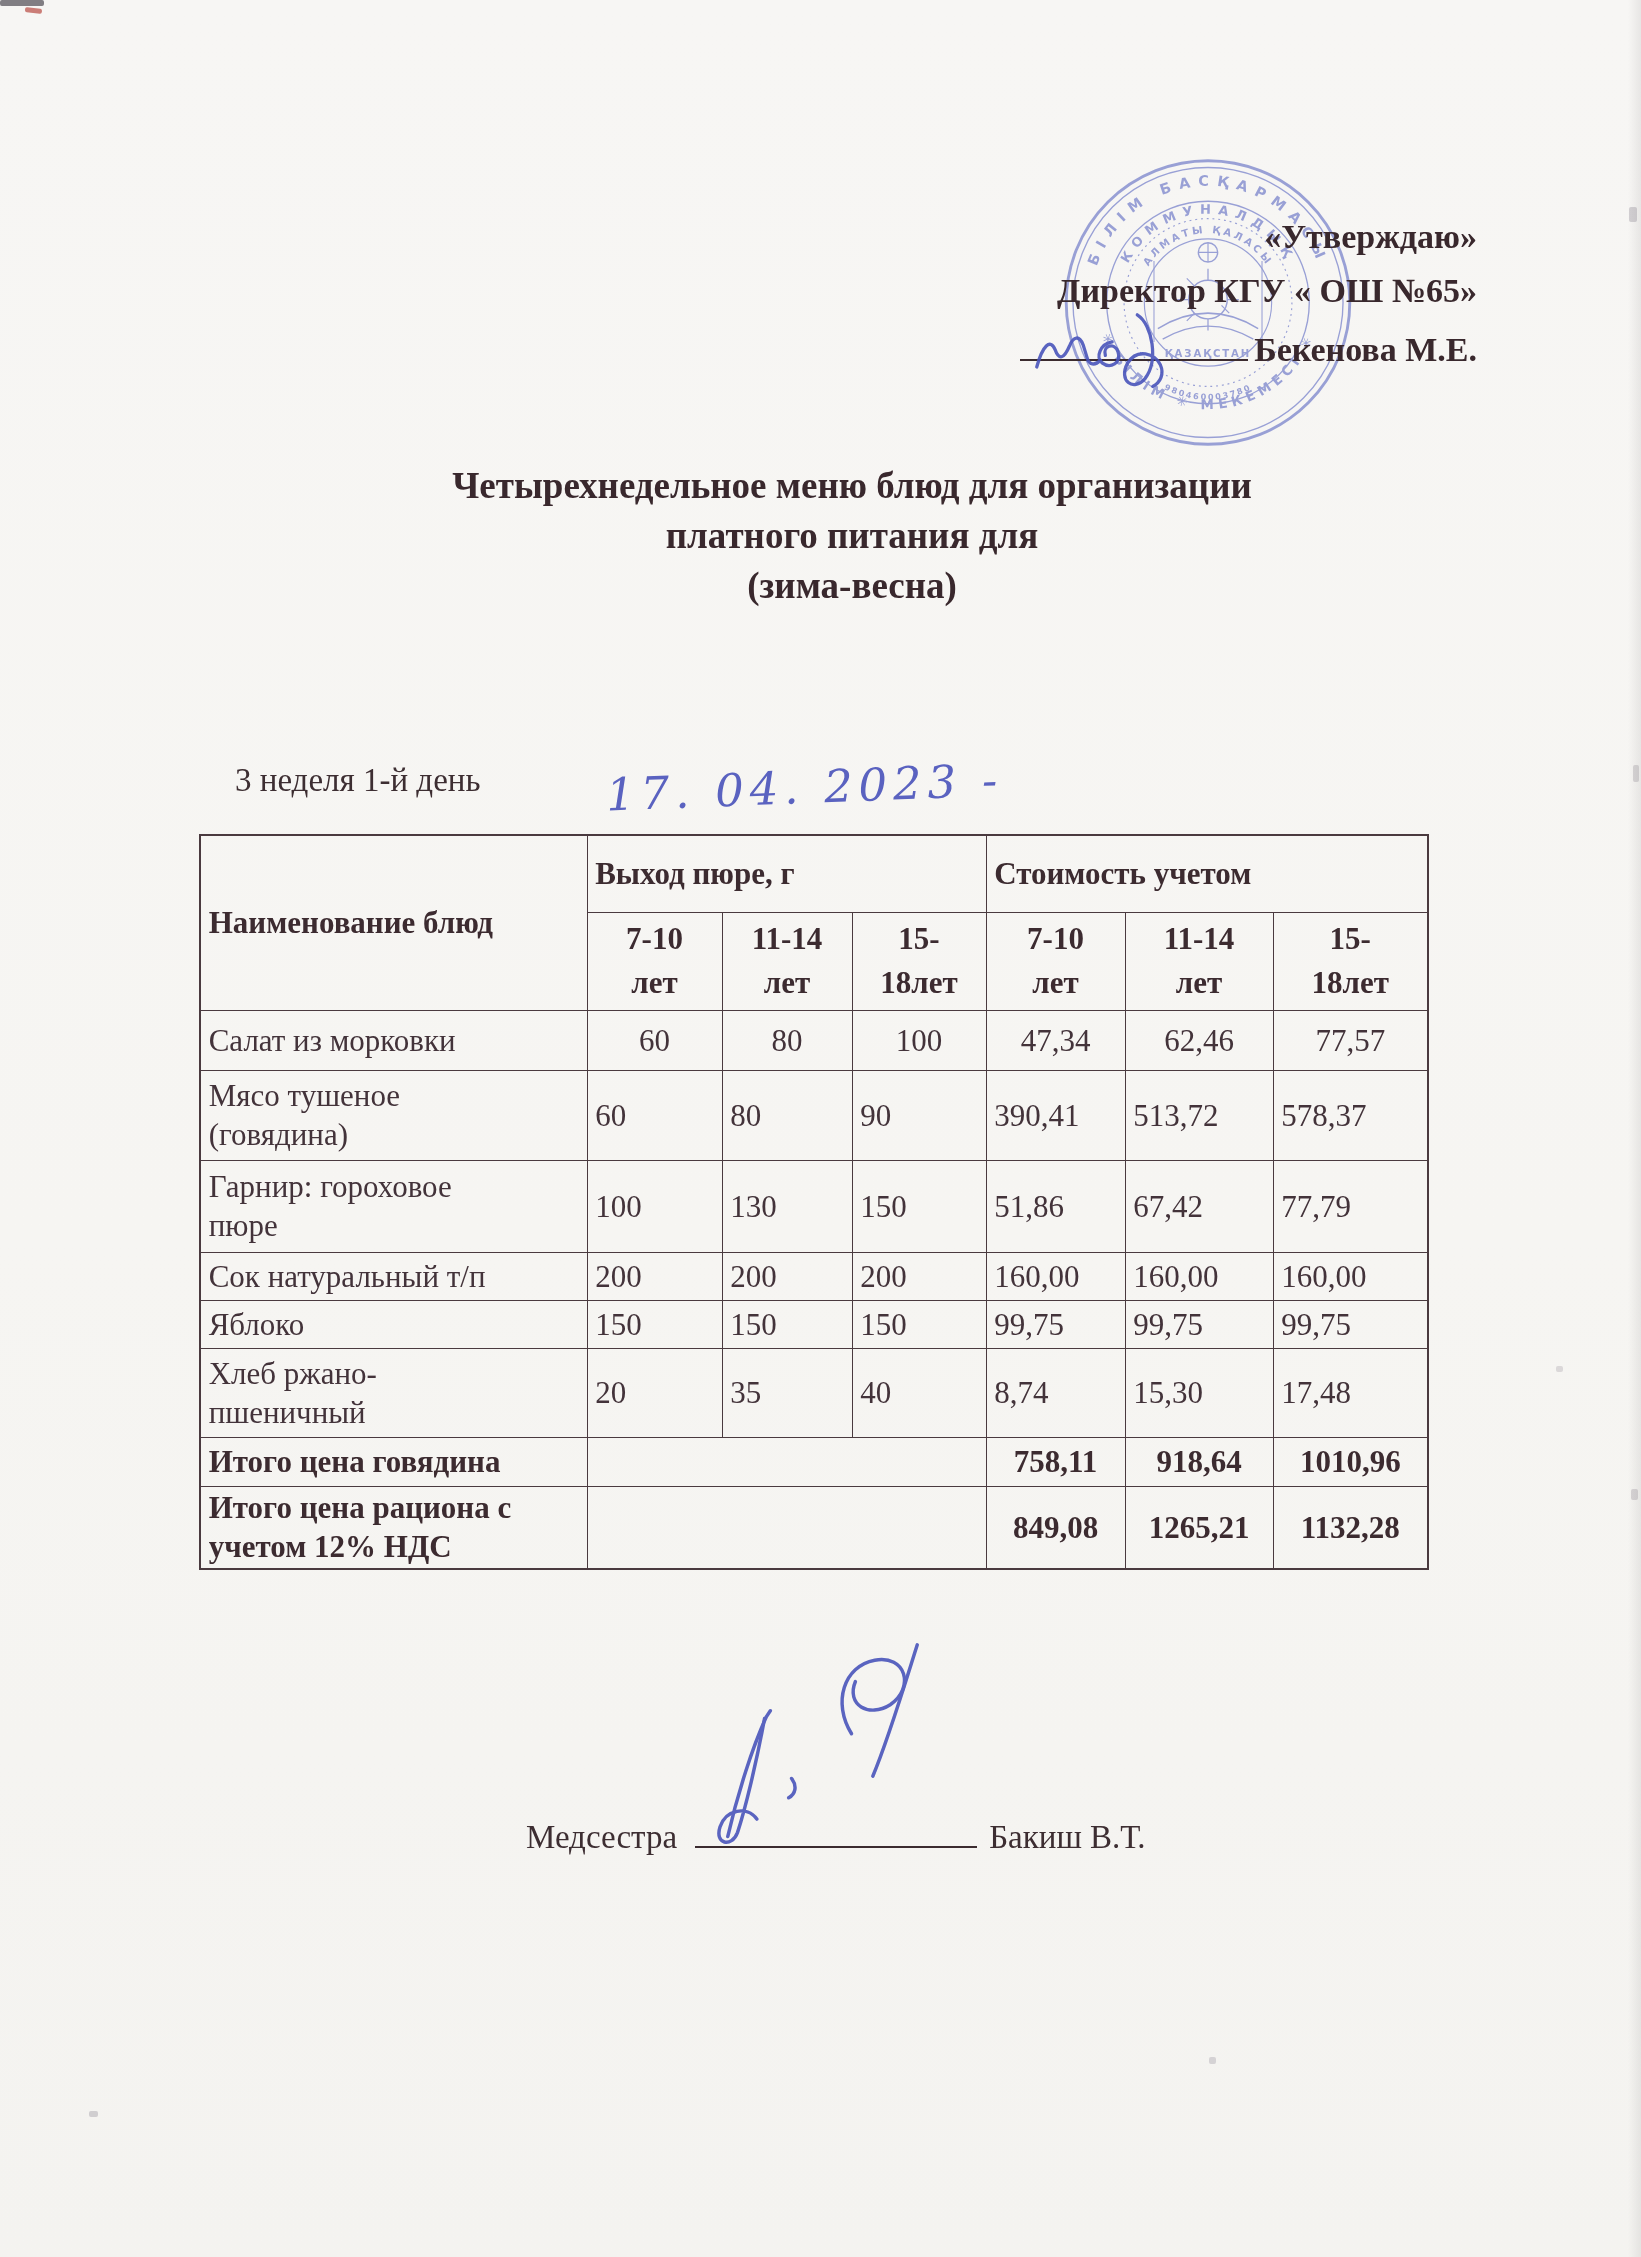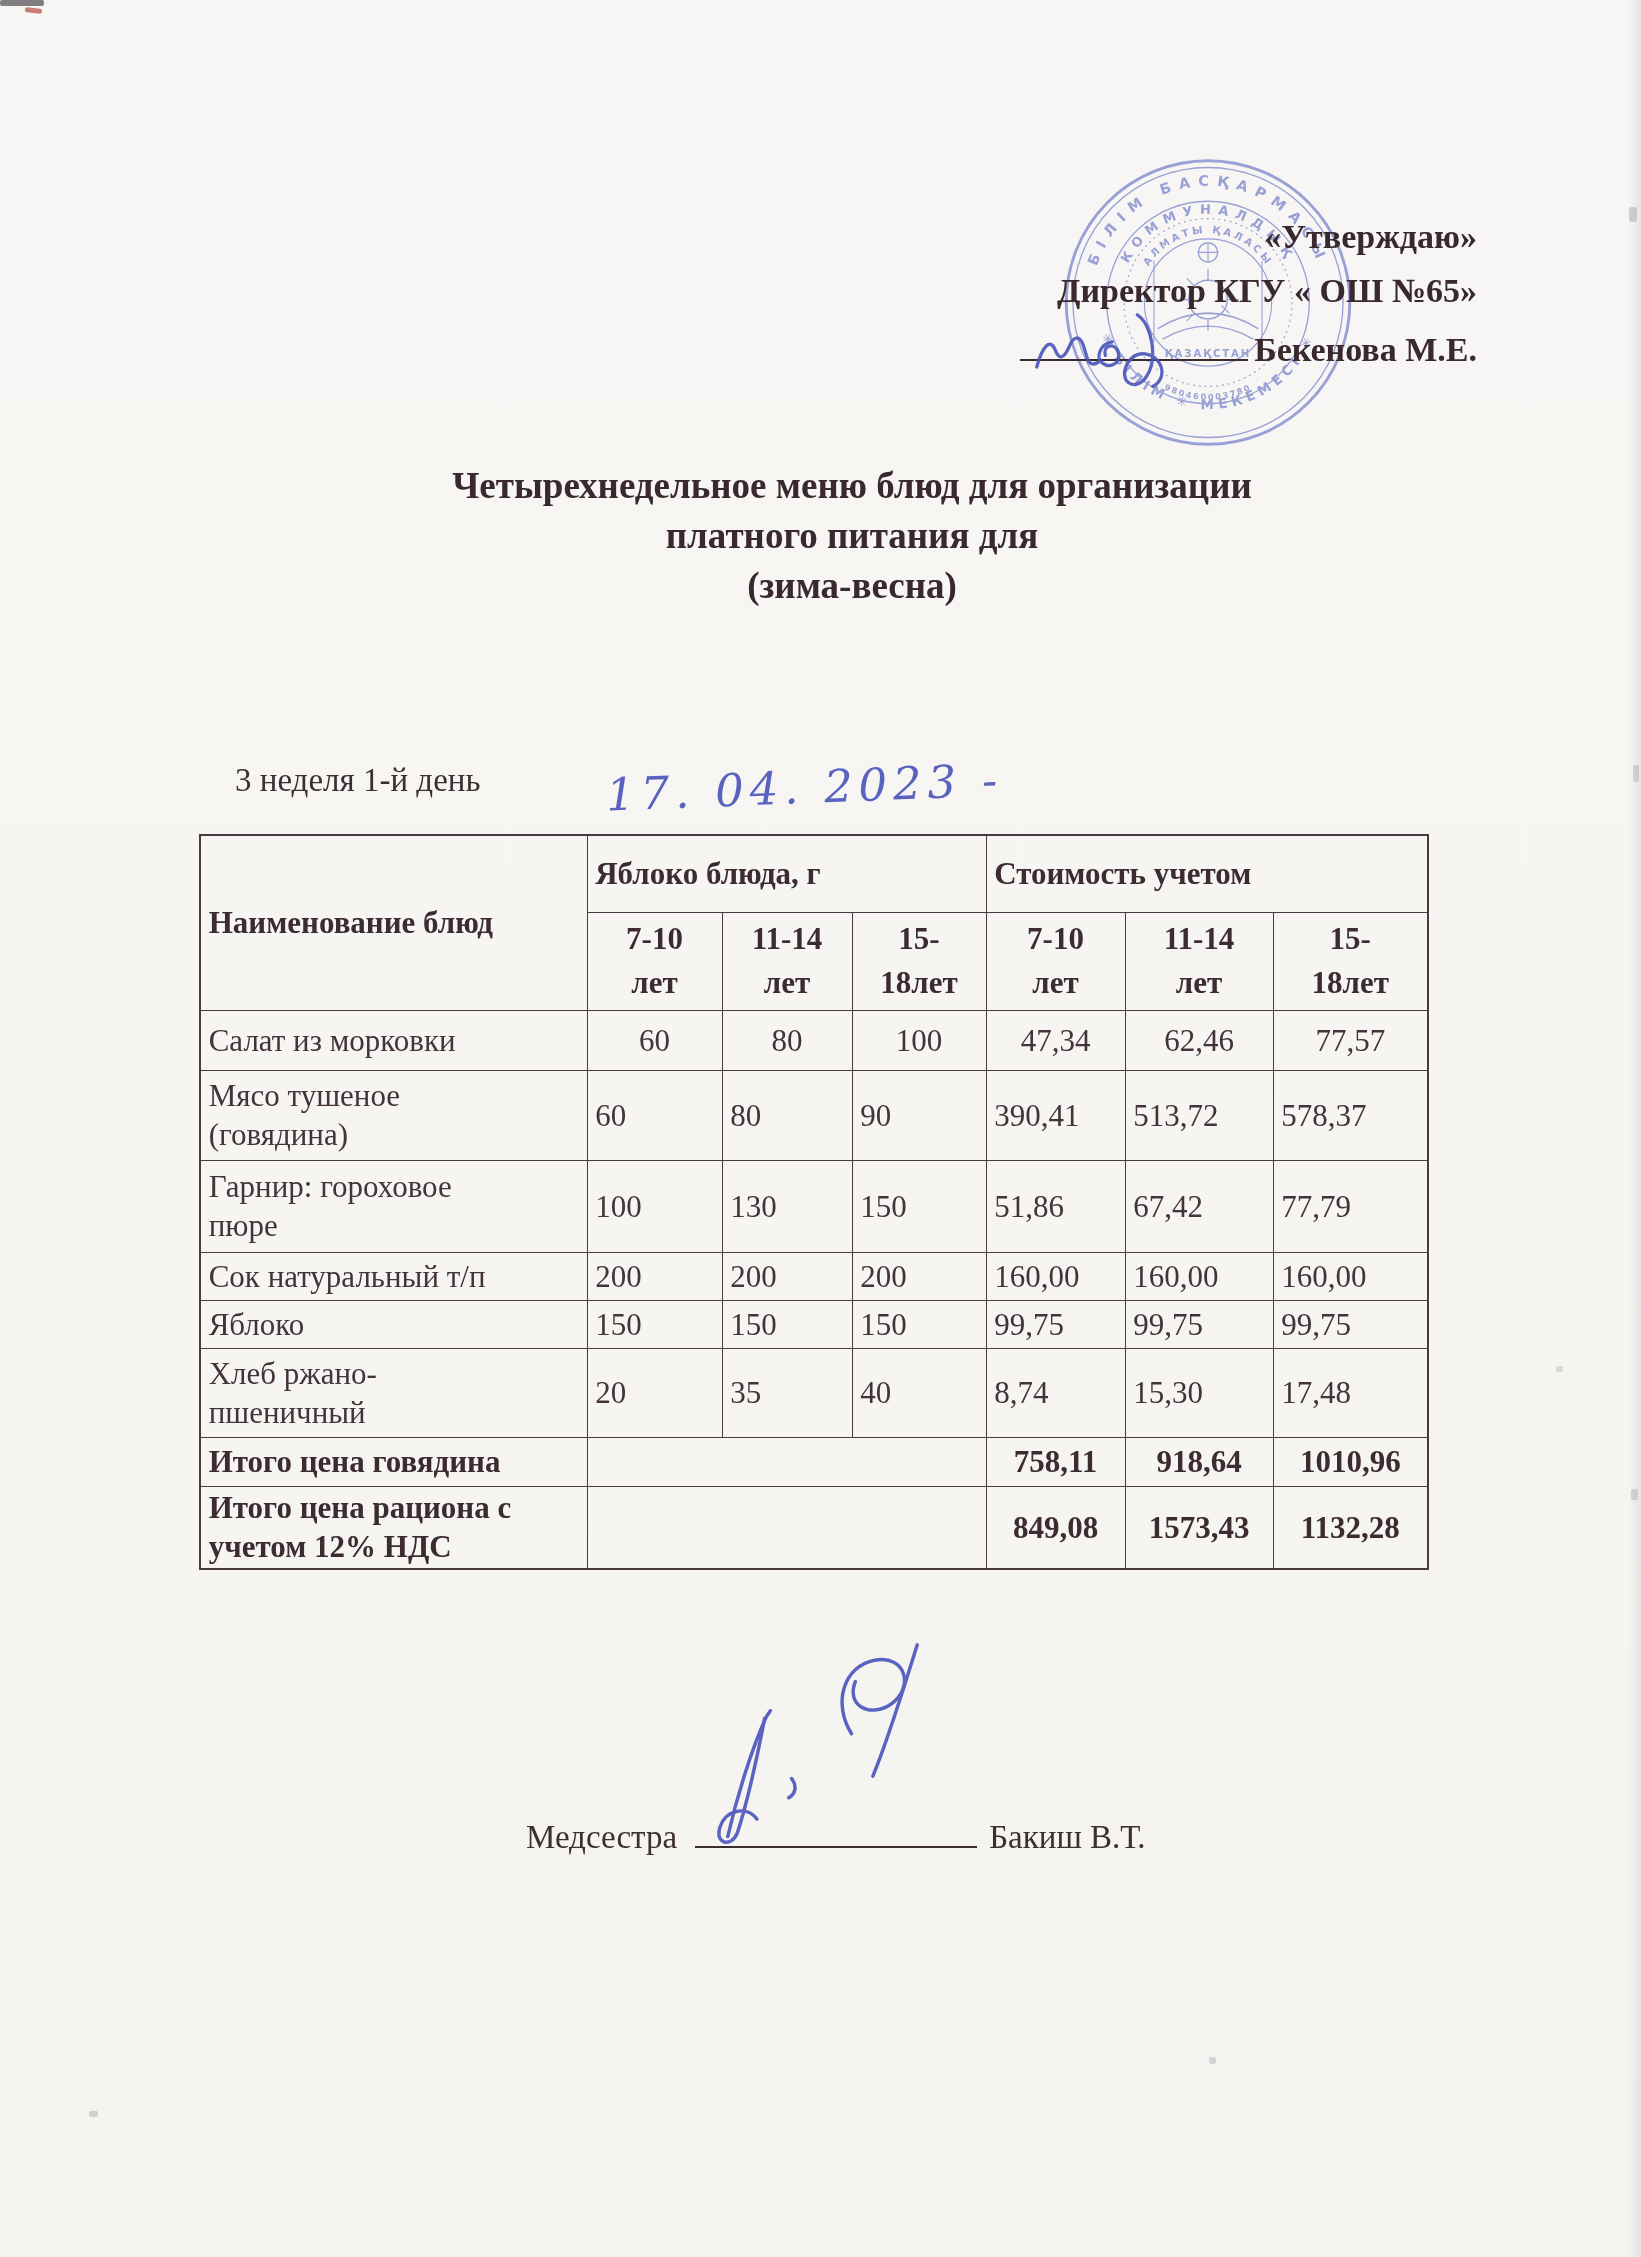--- a/index.html
+++ b/index.html
@@ -155,21 +155,21 @@
         <col style="width:135px">
         <col style="width:130px">
         <col style="width:134px">
       <col style="width:139px">
         <col style="width:148px">
         <col style="width:155px">
     </colgroup>
     <tbody>
     <tr class="rh1">
       <td rowspan="2" class="hdr name-cell top-name">Наименование блюд</td>
-      <td colspan="3" class="hdr grp">Яблоко блюда, г</td>
+      <td colspan="3" class="hdr grp">Выход пюре, г</td>
       <td colspan="3" class="hdr grp">Стоимость учетом</td>
     </tr>
     <tr class="rh2">
       <td class="hdr sub">
             <div>7-10</div>
             <div>лет</div>
           </td>
       <td class="hdr sub">
             <div>11-14</div>
             <div>лет</div>
@@ -251,21 +251,21 @@
       <td class="hdr name-cell">Итого цена говядина</td>
       <td colspan="3"></td>
       <td class="hdr ctr">758,11</td>
       <td class="hdr ctr">918,64</td>
       <td class="hdr ctr">1010,96</td>
     </tr>
     <tr class="rt1">
       <td class="hdr name-cell"><span class="w330">Итого цена рациона с учетом  12% НДС</span></td>
       <td colspan="3"></td>
       <td class="hdr ctr">849,08</td>
-      <td class="hdr ctr">1573,43</td>
+      <td class="hdr ctr">1265,21</td>
       <td class="hdr ctr">1132,28</td>
     </tr>
     </tbody>
   </table>
 
   <div class="foot-row foot-2">
     <span>Медсестра</span>
     <span class="u-line" style="width:282px;margin:0 3.9px 0 9.7px;"></span>
     <span>Бакиш В.Т.</span>
   </div>

